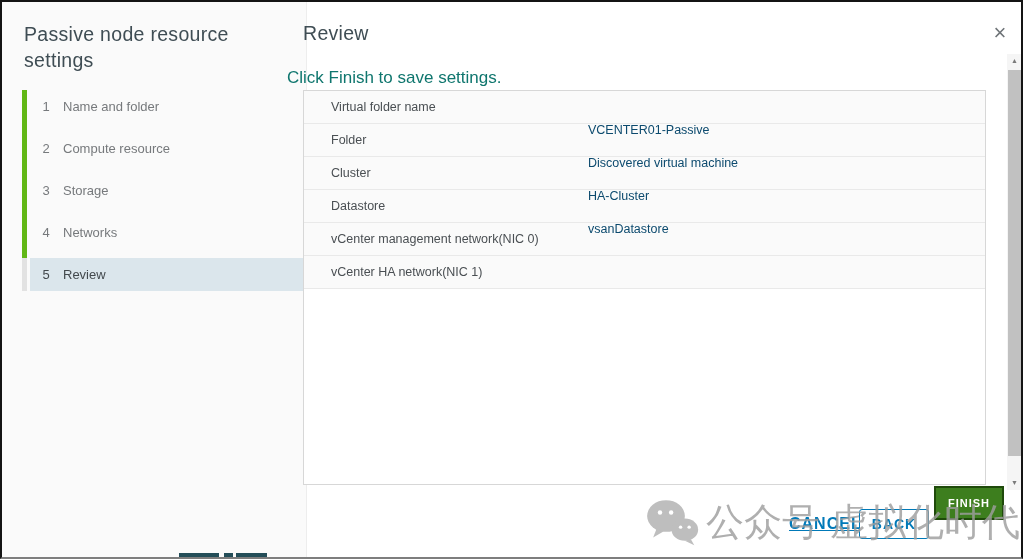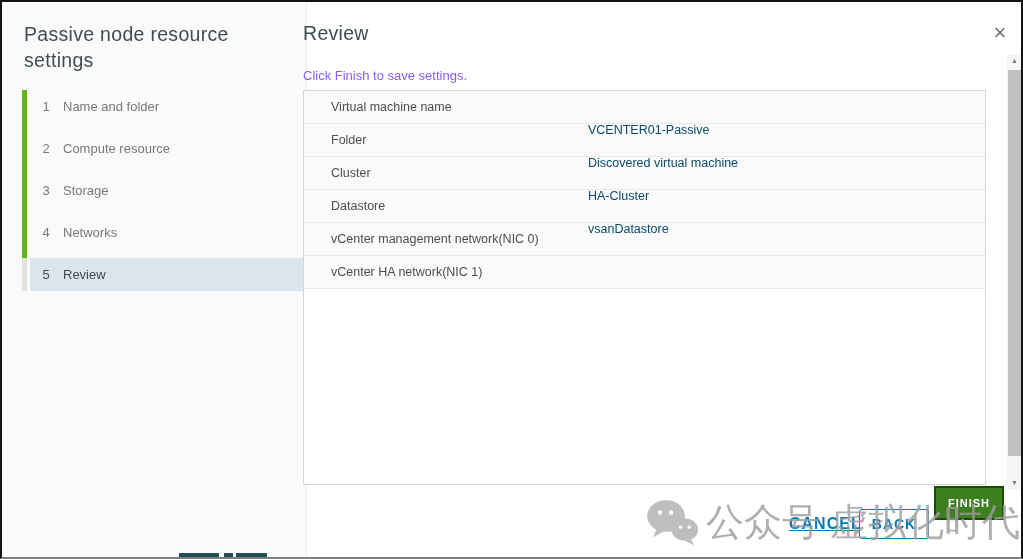--- a/index.html
+++ b/index.html
@@ -44,22 +44,22 @@
   .review-title {
     position:absolute; left:301px; top:20px;
     font-size:19.5px; font-weight:300; letter-spacing:.3px; color:#3f4d54;
   }
   .close-x {
     position:absolute; left:987px; top:20px; width:22px; height:22px;
     font-size:22px; line-height:22px; font-weight:300;
     color:#6f7478; text-align:center; cursor:pointer;
   }
   .subtitle {
-    position:absolute; left:301px; top:66px;
-    font-size:13px; color:#8b5cf6;
+    position:absolute; left:285px; top:66px;
+    font-size:17px; color:#0f766e;
   }
 
   
   .review-table {
     position:absolute; left:301px; top:88px; width:683px; height:395px;
     border:1px solid #d7d7d7; background:#fff;
   }
   .rt-row {
     display:flex; height:33px; align-items:center;
     background:#fafafa; border-bottom:1px solid #e9e9e9;
@@ -174,21 +174,21 @@
         </div>
       </div>
   </div>
 
   <div class="review-title">Review</div>
   <div class="close-x">×</div>
   <div class="subtitle">Click Finish to save settings.</div>
 
   <div class="review-table" id="review-table">
       <div class="rt-row">
-        <div class="rt-label">Virtual machine name</div>
+        <div class="rt-label">Virtual folder name</div>
         <div class="rt-value">VCENTER01-Passive</div>
       </div>
       <div class="rt-row">
         <div class="rt-label">Folder</div>
         <div class="rt-value">Discovered virtual machine</div>
       </div>
       <div class="rt-row">
         <div class="rt-label">Cluster</div>
         <div class="rt-value">HA-Cluster</div>
       </div>

